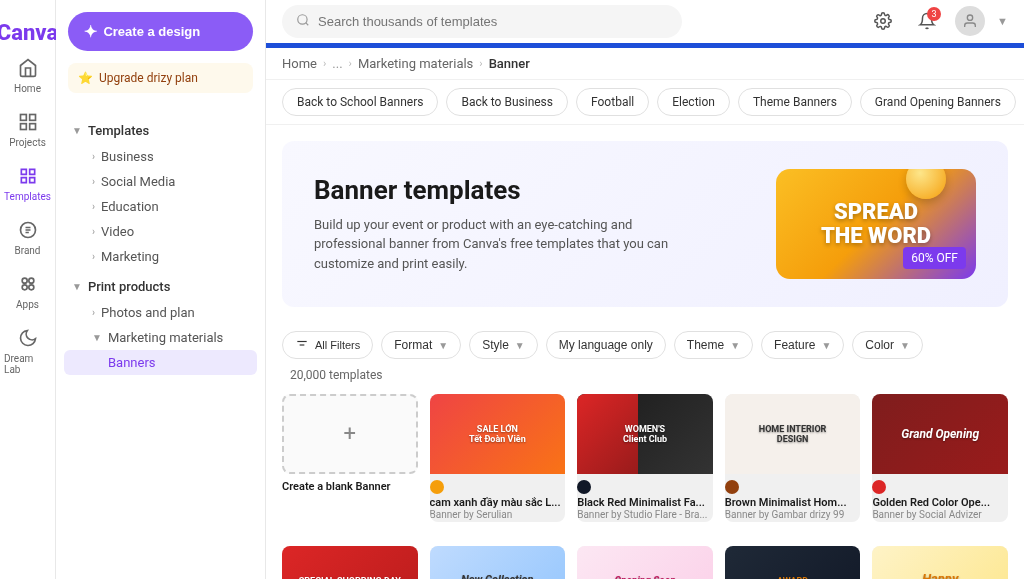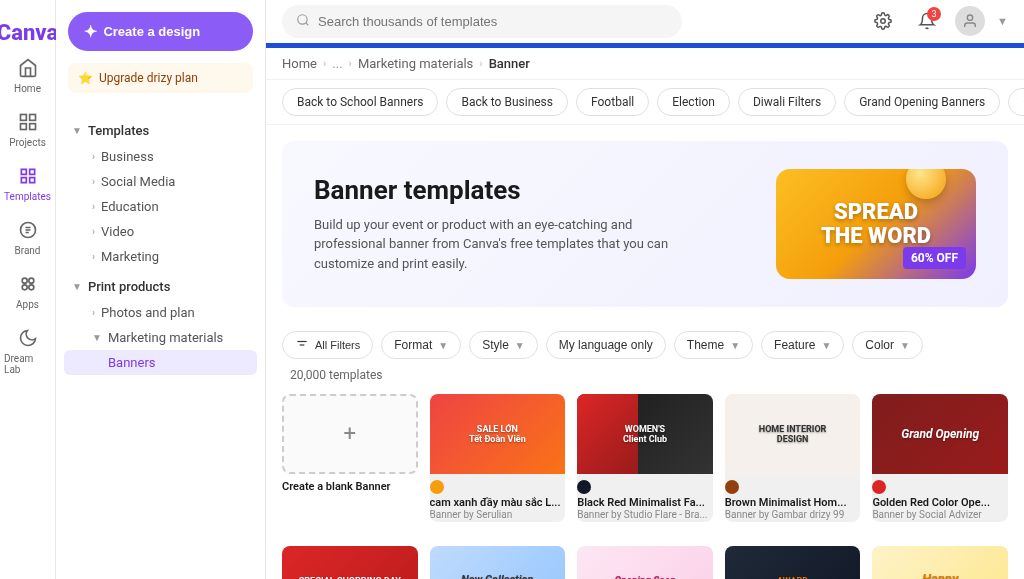--- a/index.html
+++ b/index.html
@@ -267,21 +267,21 @@
       line-height: 1.1;
       text-shadow: 0 2px 4px rgba(0,0,0,0.3);
     }
     .hero-badge {
       position: absolute;
       bottom: 10px;
       right: 10px;
       background: #7c3aed;
       color: #fff;
       font-size: 12px;
-      font-weight: 700;
+      font-weight: 400;
       padding: 4px 8px;
       border-radius: 4px;
     }
 
     
     .filter-bar {
       display: flex;
       align-items: center;
       padding: 8px 16px;
       gap: 8px;
@@ -584,21 +584,21 @@
     <span class="breadcrumb-link">Marketing materials</span>
     <span class="breadcrumb-sep">›</span>
     <span style="color:#333;font-weight:500;">Banner</span>
   </div>
 
   <div class="category-bar">
     <div class="category-pill">Back to School Banners</div>
     <div class="category-pill">Back to Business</div>
     <div class="category-pill">Football</div>
     <div class="category-pill">Election</div>
-    <div class="category-pill">Diwali Filters</div>
+    <div class="category-pill">Theme Banners</div>
     <div class="category-pill">Grand Opening Banners</div>
     <div class="category-pill">Covid-19 Banners</div>
 
   </div>
 
   <div class="content">
 
     <div class="hero">
       <div class="hero-text">
         <h1>Banner templates</h1>

